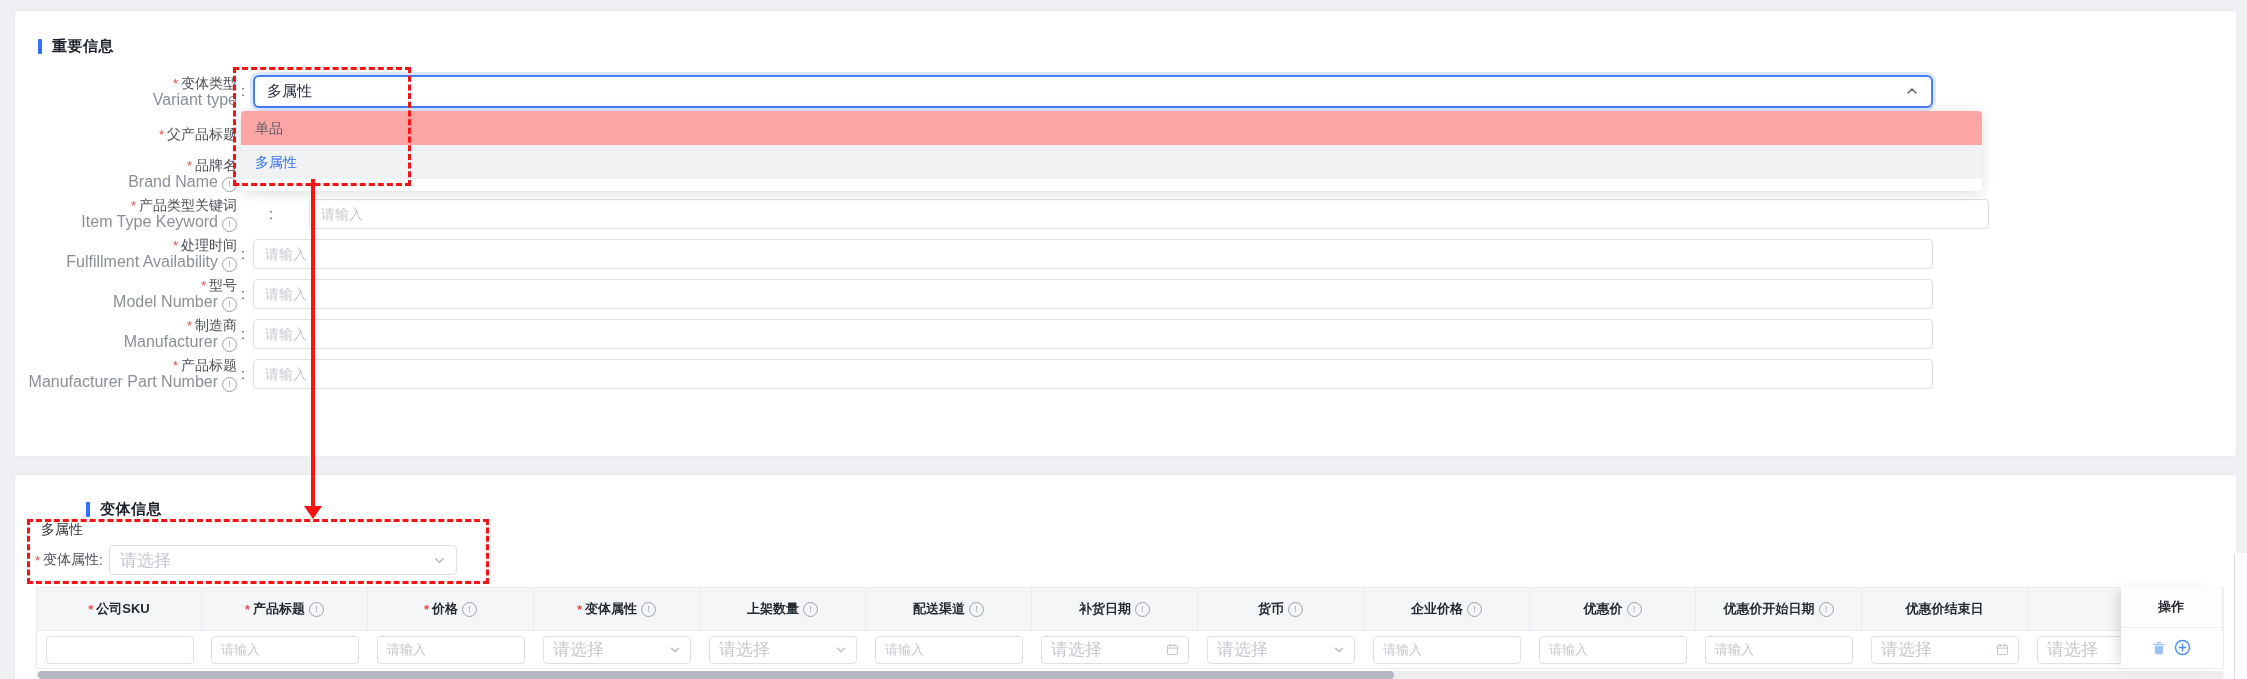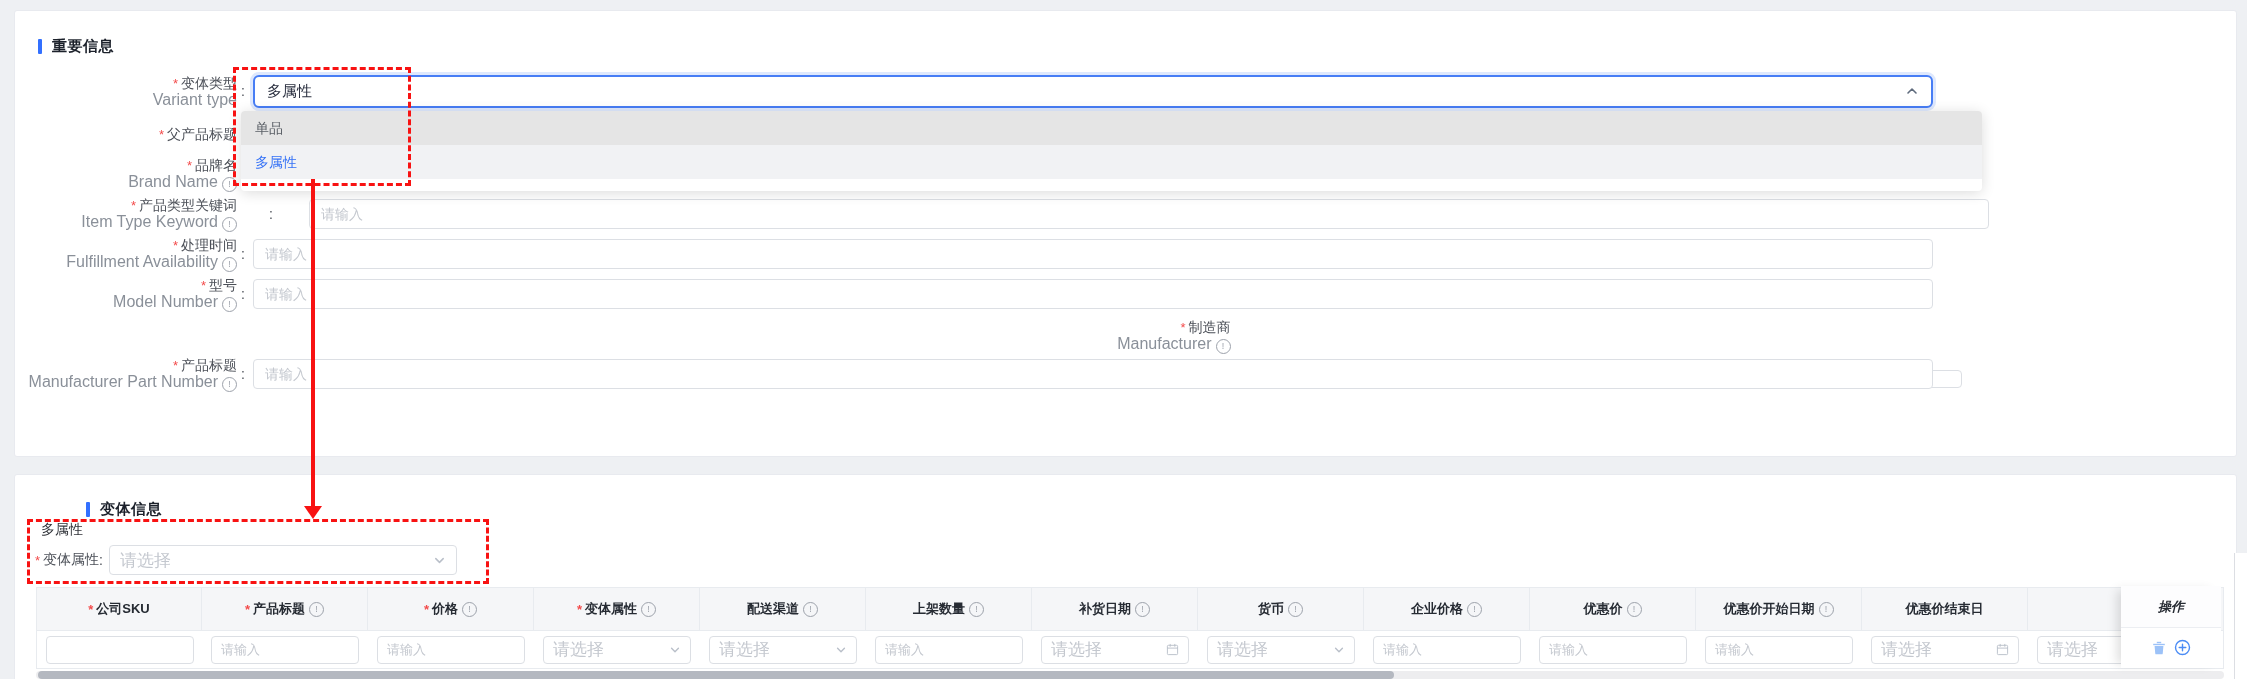--- a/index.html
+++ b/index.html
@@ -24,21 +24,21 @@
   .tinput{width:1680px;height:30px;border:1px solid #dcdfe4;border-radius:4px;padding:0 11px;
           font-size:14px;color:#333;box-sizing:border-box;background:#fff;outline:none;margin-left:4px;}
   .tinput::placeholder{color:#c4c8cf;}
   .select-focused{width:1680px;height:33px;border:2px solid #477df5;box-shadow:0 0 0 3px rgba(71,125,245,.18);
           border-radius:6px;background:#fff;display:flex;align-items:center;justify-content:space-between;
           padding:0 12px;box-sizing:border-box;margin-left:4px;}
   .sel-value{font-size:15px;color:#2b3040;}
   
   .dd-panel{position:absolute;left:226px;top:100px;width:1741px;height:80px;background:#fff;border-radius:4px;
             box-shadow:0 2px 14px rgba(0,0,0,.14);z-index:5;box-sizing:border-box;padding-bottom:6px;overflow:hidden;}
-  .dd-opt{height:34px;line-height:34px;padding-left:14px;font-size:14px;color:#5a5f66;background:#e5e5e5;cursor:pointer;}
+  .dd-opt{height:34px;line-height:34px;padding-left:14px;font-size:14px;color:#5a5f66;background:#fca5a5;cursor:pointer;}
   .dd-opt.selected{color:#3572f6;background:#f1f2f4;}
   
   .ann-box{position:absolute;border:3px dashed #f81212;z-index:10;}
   .ann-line{position:absolute;width:4px;background:#f81212;z-index:10;}
   .ann-head{position:absolute;width:0;height:0;border-left:9px solid transparent;border-right:9px solid transparent;
             border-top:13px solid #f81212;z-index:10;}
   
   .vtype{position:absolute;left:26px;top:46px;font-size:14px;color:#303339;}
   .attr-row{position:absolute;left:20px;top:70px;display:flex;align-items:center;font-size:14px;color:#4c5058;}
   .attr-select{width:348px;height:30px;border:1px solid #dcdfe4;border-radius:4px;background:#fff;display:flex;
@@ -54,21 +54,21 @@
   .td{flex:0 0 166px;width:166px;display:flex;justify-content:center;}
   .td.first{flex:0 0 165px;width:165px;}
   .cinput{width:148px;height:28px;border:1px solid #dcdfe4;border-radius:4px;padding:0 9px;font-size:13px;
           box-sizing:border-box;outline:none;color:#333;}
   .cinput::placeholder{color:#c4c8cf;}
   .cselect{width:148px;height:28px;border:1px solid #dcdfe4;border-radius:4px;display:flex;align-items:center;
            justify-content:space-between;padding:0 9px;box-sizing:border-box;background:#fff;}
   .action-panel{position:absolute;left:2106px;top:111px;width:100px;height:82px;background:#fff;
            border-radius:4px 0 0 0;box-shadow:-8px 0 10px -4px rgba(0,0,0,.13);z-index:3;}
   .ap-head{height:42px;display:flex;align-items:center;justify-content:center;font-weight:bold;font-size:13px;
-           color:#262b33;border-bottom:1px solid #eceef2;background:#fdfdfe;box-sizing:border-box;font-style:italic;}
+           color:#262b33;border-bottom:1px solid #eceef2;background:#fdfdfe;box-sizing:border-box;}
   .ap-body{height:39px;display:flex;align-items:center;justify-content:center;gap:7px;}
   .hscroll{position:absolute;left:21px;top:196px;width:2188px;height:8px;background:#ededef;border-radius:4px;}
   .hthumb{position:absolute;left:2px;top:0;width:1356px;height:8px;background:#b4b8c0;border-radius:4px;}
   .right-gutter{position:absolute;right:0;top:553px;width:12px;height:126px;background:#fff;border-left:1px solid #dcdee3;z-index:8;}
   .chev{display:inline-flex;}
 </style>
 </head>
 <body>
 
 <div class="card" id="card1">
@@ -130,21 +130,21 @@
 
   <div class="frow" style="top:268px;height:30px;">
     <div class="flabel">
       <div class="l1"><span class="req">*</span><span>型号</span></div>
       <div class="l2"><span>Model Number</span><span class="info-icon"></span></div>
     </div>
     <div class="fcolon">:</div>
     <input class="tinput" placeholder="请输入" style="">
   </div>
 
-  <div class="frow" style="top:308px;height:30px;flex-direction:column;">
+  <div class="frow" style="top:308px;height:30px;">
     <div class="flabel">
       <div class="l1"><span class="req">*</span><span>制造商</span></div>
       <div class="l2"><span>Manufacturer</span><span class="info-icon"></span></div>
     </div>
     <div class="fcolon">:</div>
     <input class="tinput" placeholder="请输入" style="">
   </div>
 
   <div class="frow" style="top:348px;height:30px;">
     <div class="flabel">
@@ -198,25 +198,25 @@
           <span class="req">*</span>
           <span>价格</span>
           <span class="info-icon"></span>
         </div>
       <div class="th">
           <span class="req">*</span>
           <span>变体属性</span>
           <span class="info-icon"></span>
         </div>
       <div class="th">
+          <span>上架数量</span>
+          <span class="info-icon"></span>
+        </div>
+      <div class="th">
           <span>配送渠道</span>
-          <span class="info-icon"></span>
-        </div>
-      <div class="th">
-          <span>上架数量</span>
           <span class="info-icon"></span>
         </div>
       <div class="th">
           <span>补货日期</span>
           <span class="info-icon"></span>
         </div>
       <div class="th">
           <span>货币</span>
           <span class="info-icon"></span>
         </div>

